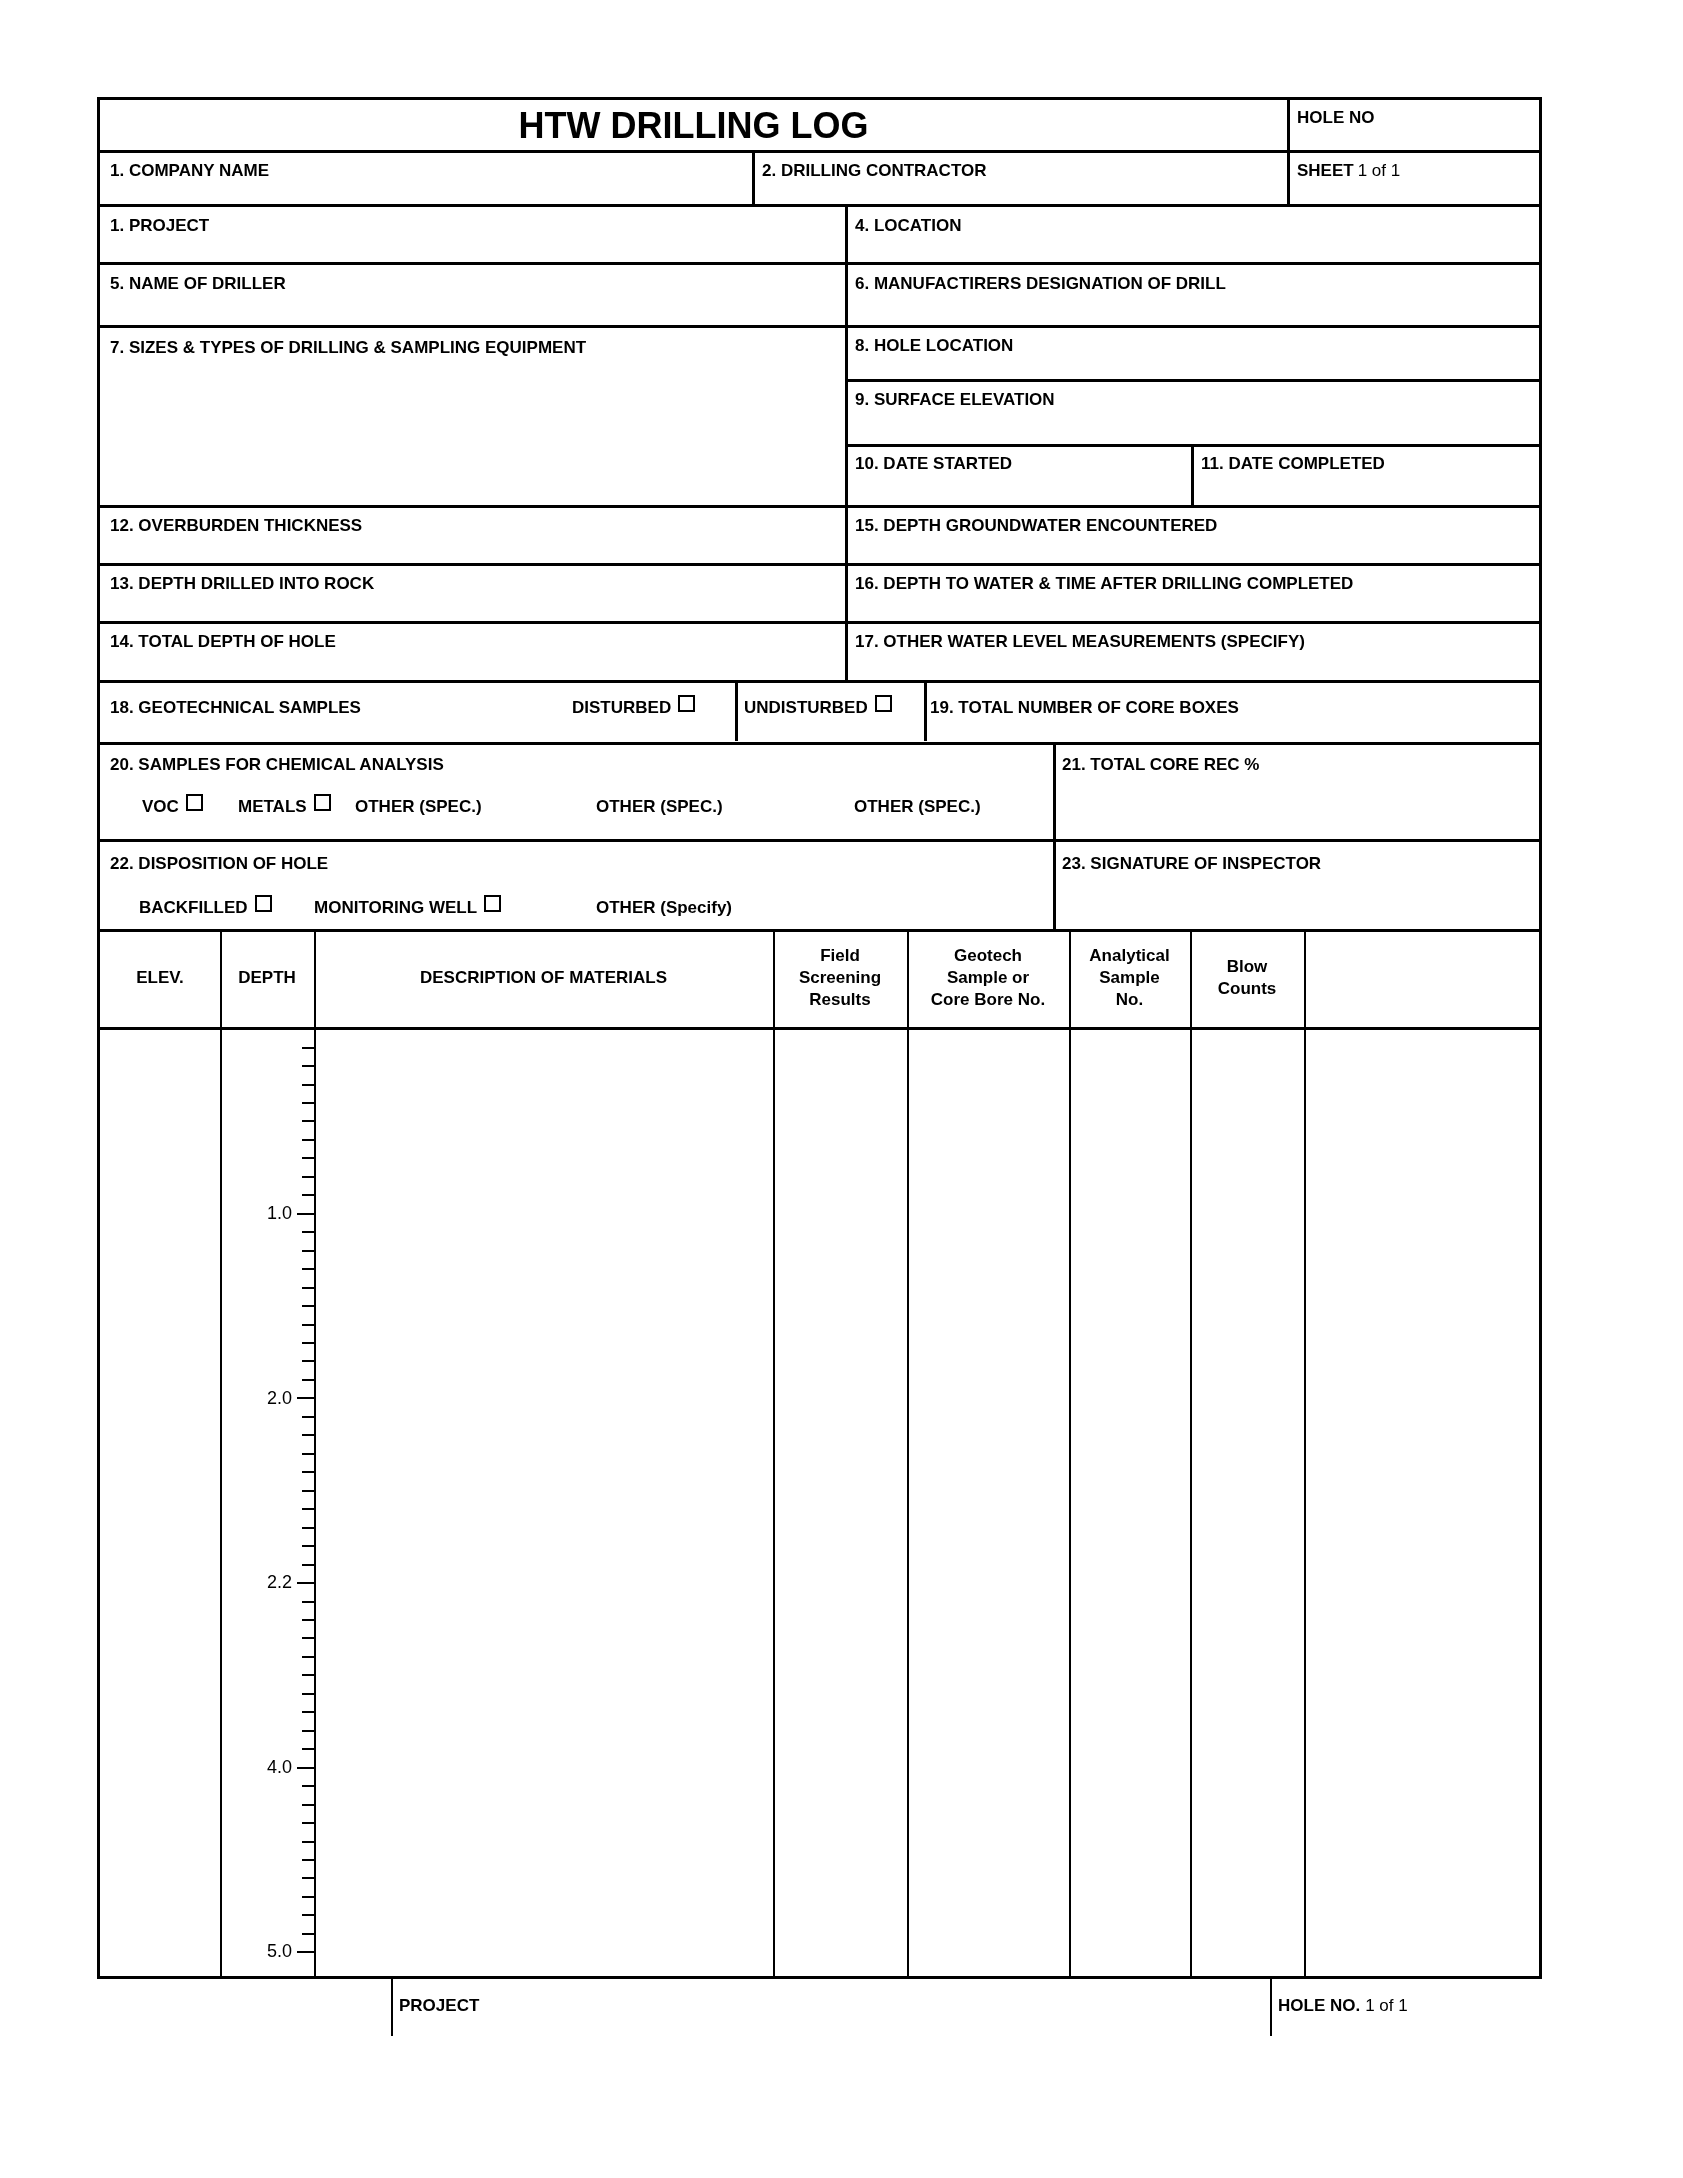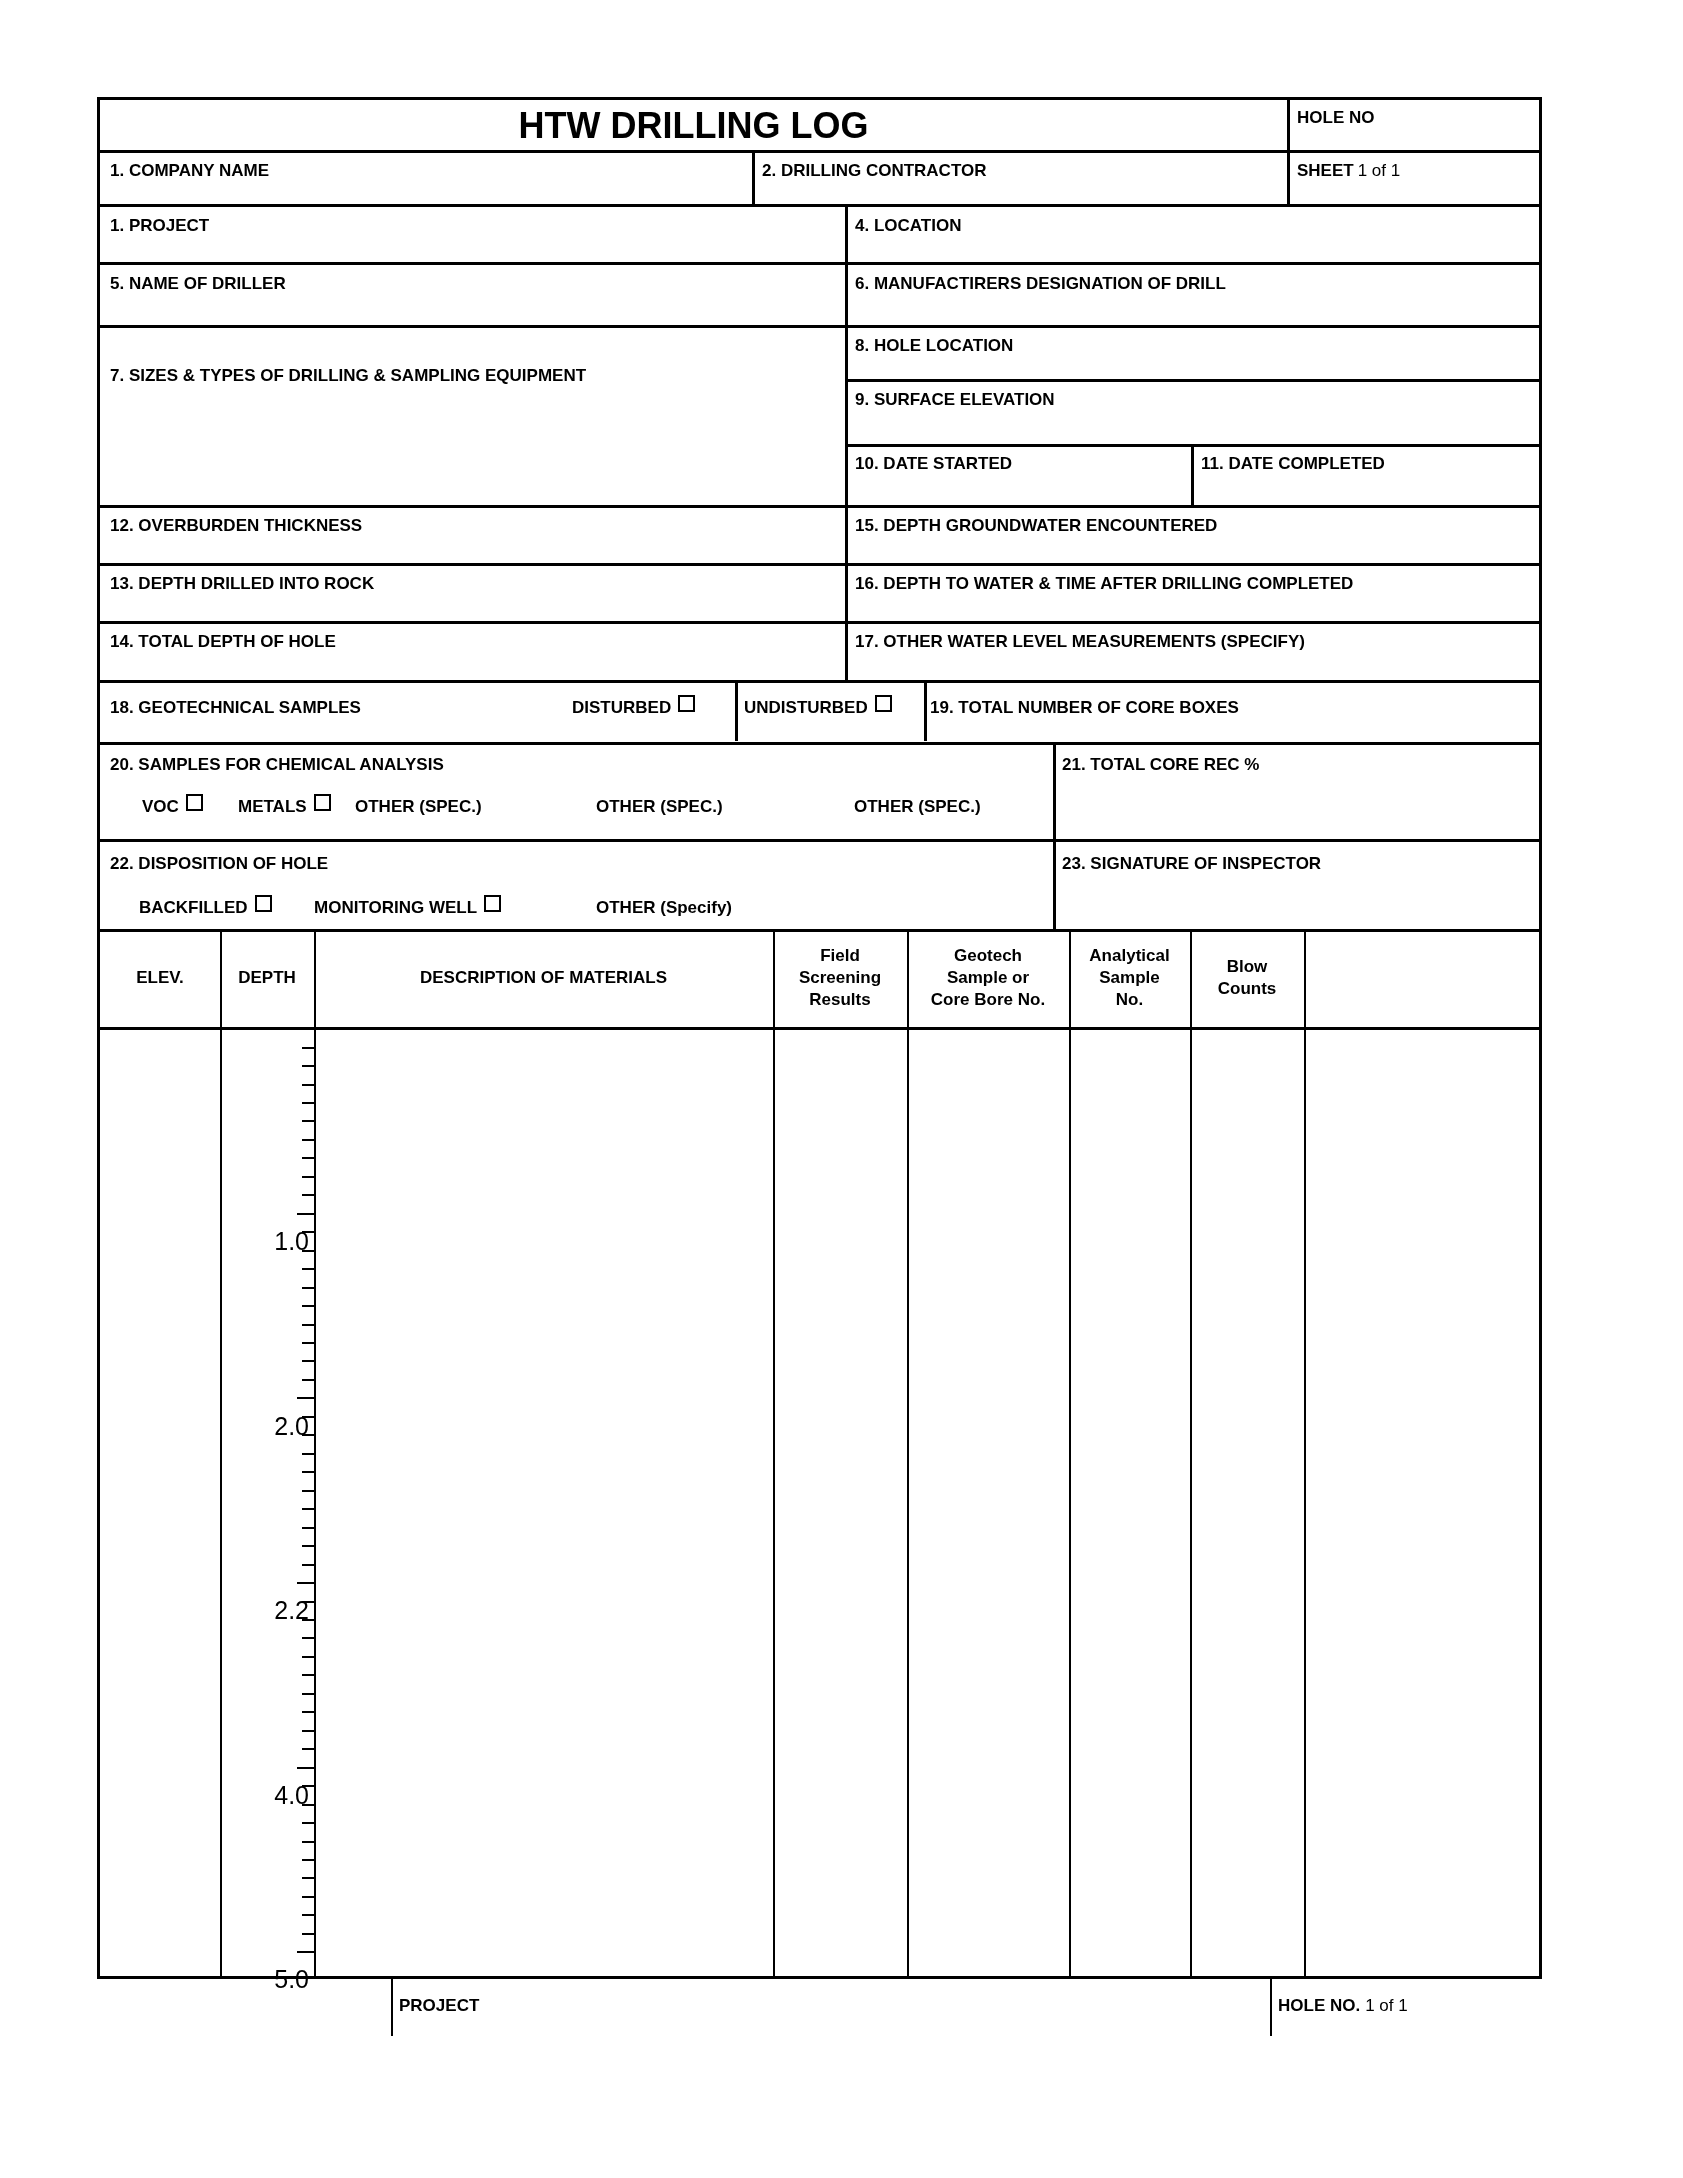--- a/index.html
+++ b/index.html
@@ -13,22 +13,22 @@
   .reg{font-weight:normal;}
   #title{position:absolute;left:0;top:0;width:1187px;height:50px;line-height:51px;
          text-align:center;font-weight:bold;font-size:36px;letter-spacing:0px;}
   .hdrcell{position:absolute;top:829px;height:98px;display:flex;align-items:center;
            justify-content:center;text-align:center;font-weight:bold;font-size:17px;
            line-height:22px;white-space:pre-line;}
   .cb{display:inline-block;width:13px;height:13px;border:2px solid #000;
       margin-left:7px;vertical-align:top;position:relative;top:-3px;background:#fff;}
   .tick{position:absolute;left:202px;width:12px;height:2px;background:#000;}
   .tick.major{left:197px;width:17px;}
-  .tick-label{position:absolute;left:142px;width:67px;text-align:right;
-              font-size:25px;line-height:24px;font-weight:normal;margin-top:28px;}
+  .tick-label{position:absolute;left:125px;width:67px;text-align:right;
+              font-size:18px;line-height:24px;font-weight:normal;}
   .fvl{position:absolute;width:2px;background:#000;}
   .ftlbl{position:absolute;font-weight:bold;font-size:17px;white-space:nowrap;}
 </style>
 </head>
 <body>
 
 <div id="page">
   <div id="form">
 
     <div class="hl" style="left:0;top:50px;width:1439px;"></div>
@@ -66,21 +66,21 @@
     <div class="lbl" style="left:1197px;top:8px;">HOLE NO</div>
     <div class="lbl" style="left:10px;top:61px;">1. COMPANY NAME</div>
     <div class="lbl" style="left:662px;top:61px;">2. DRILLING CONTRACTOR</div>
     <div class="lbl" style="left:1197px;top:61px;">
       <span>SHEET</span><span class="reg" style="margin-left:4px;">1 of 1</span>
     </div>
     <div class="lbl" style="left:10px;top:116px;">1. PROJECT</div>
     <div class="lbl" style="left:755px;top:116px;">4. LOCATION</div>
     <div class="lbl" style="left:10px;top:174px;">5. NAME OF DRILLER</div>
     <div class="lbl" style="left:755px;top:174px;">6. MANUFACTIRERS DESIGNATION OF DRILL</div>
-    <div class="lbl" style="left:10px;top:238px;margin-top:28px;">7. SIZES &amp; TYPES OF DRILLING &amp; SAMPLING EQUIPMENT</div>
+    <div class="lbl" style="left:10px;top:238px;">7. SIZES &amp; TYPES OF DRILLING &amp; SAMPLING EQUIPMENT</div>
     <div class="lbl" style="left:755px;top:236px;">8. HOLE LOCATION</div>
     <div class="lbl" style="left:755px;top:290px;">9. SURFACE ELEVATION</div>
     <div class="lbl" style="left:755px;top:354px;">10. DATE STARTED</div>
     <div class="lbl" style="left:1101px;top:354px;">11. DATE COMPLETED</div>
     <div class="lbl" style="left:10px;top:416px;">12. OVERBURDEN THICKNESS</div>
     <div class="lbl" style="left:755px;top:416px;">15. DEPTH GROUNDWATER ENCOUNTERED</div>
     <div class="lbl" style="left:10px;top:474px;">13. DEPTH DRILLED INTO ROCK</div>
     <div class="lbl" style="left:755px;top:474px;">16. DEPTH TO WATER &amp; TIME AFTER DRILLING COMPLETED</div>
     <div class="lbl" style="left:10px;top:532px;">14. TOTAL DEPTH OF HOLE</div>
     <div class="lbl" style="left:755px;top:532px;">17. OTHER WATER LEVEL MEASUREMENTS (SPECIFY)</div>

